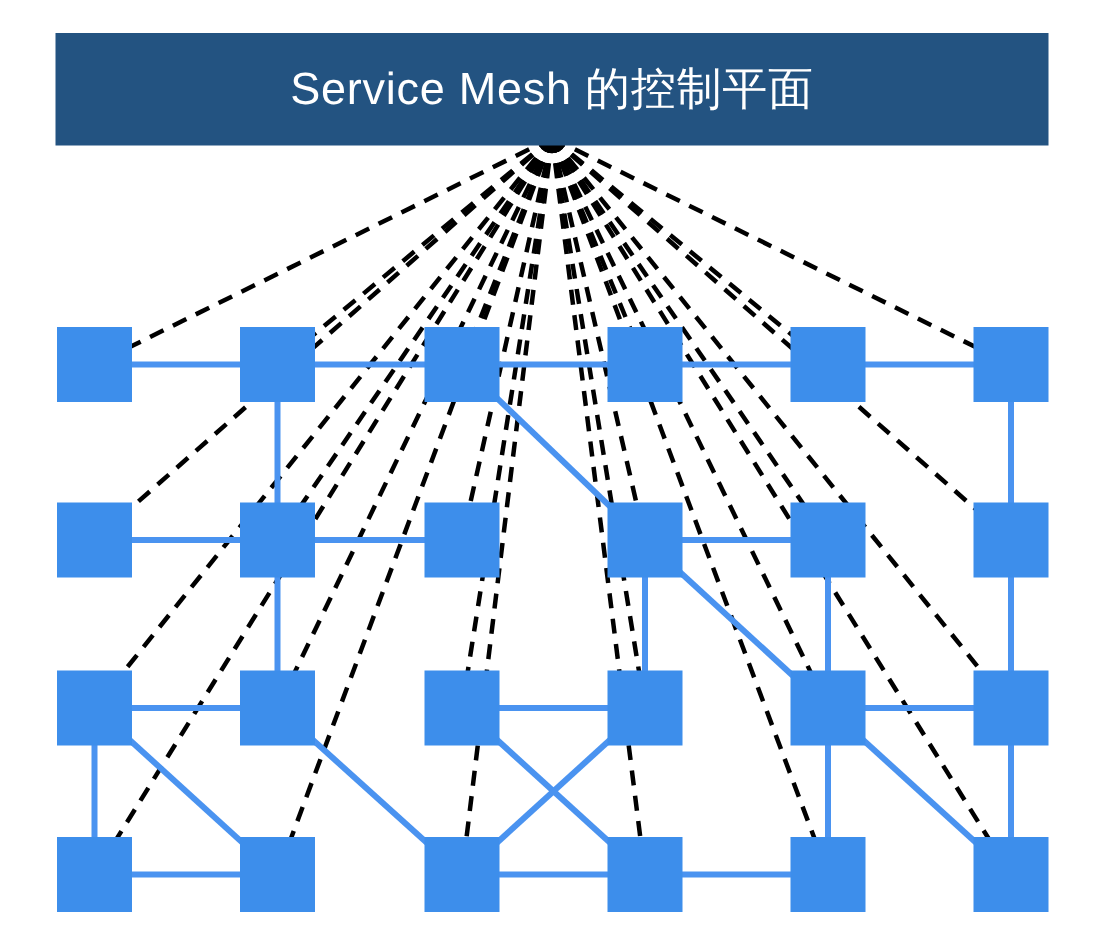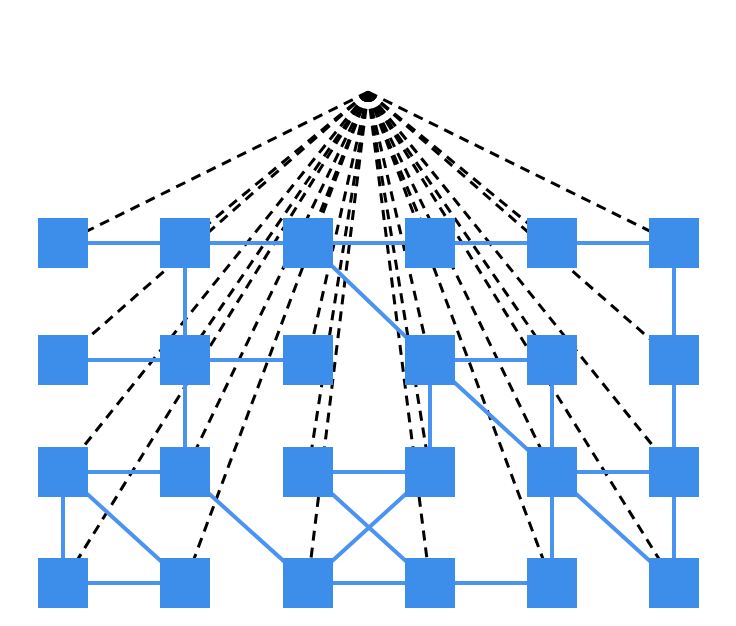--- a/index.html
+++ b/index.html
@@ -120,14 +120,17 @@
       <rect x="527" y="447" width="50" height="50" fill="#3D8EEB"></rect>
       <rect x="649" y="447" width="50" height="50" fill="#3D8EEB"></rect>
       <rect x="38" y="558" width="50" height="50" fill="#3D8EEB"></rect>
       <rect x="160" y="558" width="50" height="50" fill="#3D8EEB"></rect>
       <rect x="283" y="558" width="50" height="50" fill="#3D8EEB"></rect>
       <rect x="405" y="558" width="50" height="50" fill="#3D8EEB"></rect>
       <rect x="527" y="558" width="50" height="50" fill="#3D8EEB"></rect>
       <rect x="649" y="558" width="50" height="50" fill="#3D8EEB"></rect>
     </svg>
 
+  <div id="header-bar">
+    <span id="header-title">Service Mesh 的控制平面</span>
+  </div>
 
 </div>
 
 </body></html>

